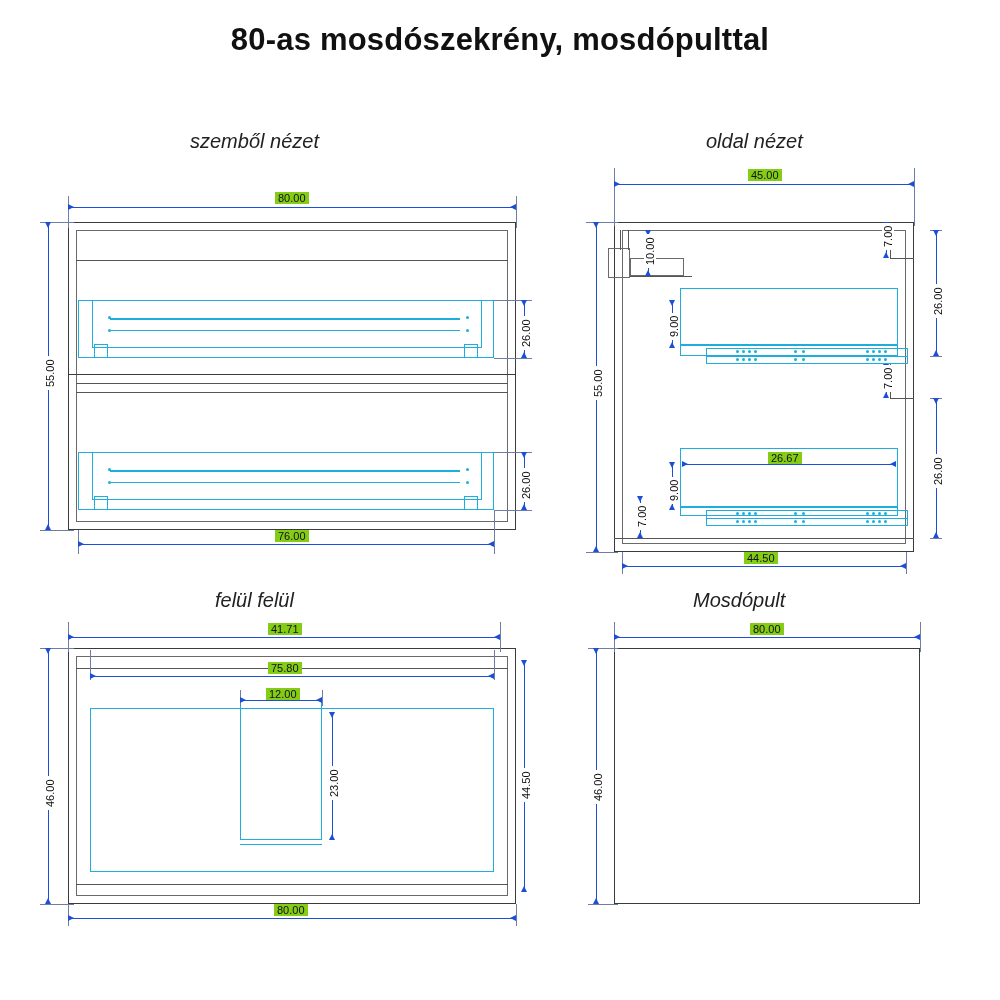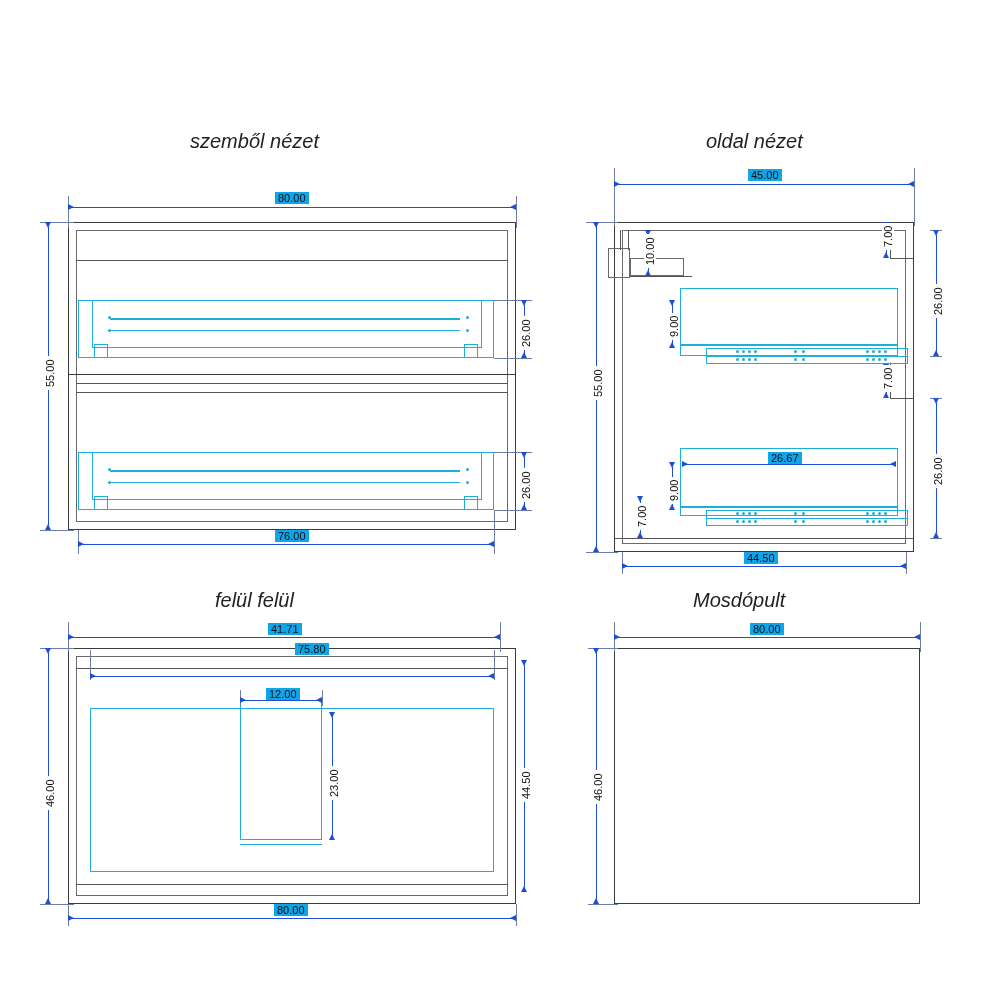--- a/index.html
+++ b/index.html
@@ -36,21 +36,21 @@
 
   
   .blk{position:absolute;background:#3b3b3b;}      
   .blkl{position:absolute;background:#555;}        
   .cy{position:absolute;background:#1eaede;}       
   .dim{position:absolute;background:#1d4ed8;}      
   .dimg{position:absolute;background:#6b7da8;}     
   .lbl{position:absolute;font-size:11px;color:#111;white-space:nowrap;}
   .lblv{position:absolute;font-size:11px;color:#111;white-space:nowrap;
         transform-origin:0 0;transform:rotate(-90deg);}
-  .lbl.w{background:#0ea5e9;padding:0 3px;text-align:right;}
+  .lbl.w{background:#84cc16;padding:0 3px;text-align:right;}
   .lblv.w{background:#fff;padding:0 3px;}
   .arrw{position:absolute;width:0;height:0;}
   .ar-l{border-top:3px solid transparent;border-bottom:3px solid transparent;border-right:6px solid #1d4ed8;}
   .ar-r{border-top:3px solid transparent;border-bottom:3px solid transparent;border-left:6px solid #1d4ed8;}
   .ar-u{border-left:3px solid transparent;border-right:3px solid transparent;border-bottom:6px solid #1d4ed8;}
   .ar-d{border-left:3px solid transparent;border-right:3px solid transparent;border-top:6px solid #1d4ed8;}
 
   .box{position:absolute;border:1.4px solid #3b3b3b;box-sizing:border-box;}
   .boxthin{position:absolute;border:1px solid #6a6a6a;box-sizing:border-box;}
   .cybox{position:absolute;border:1.6px solid #1eaede;box-sizing:border-box;}
@@ -66,20 +66,21 @@
     font-size:30px;font-weight:bold;letter-spacing:.5px;
   }
   .logo-text .home{color:#8f8247;}
   .logo-text .depo{color:#2b2b2b;}
 </style>
 </head>
 <body>
 
 <div class="page">
 
+  <div class="title">80-as mosdószekrény, mosdópulttal</div>
 
   <div class="caption" id="cap-front">szemből nézet</div>
   <div class="caption" id="cap-side">oldal nézet</div>
   <div class="caption" id="cap-top">felül felül</div>
   <div class="caption" id="cap-counter">Mosdópult</div>
 
   <div>
 
     <div class="box" style="left:68px;top:222px;width:448px;height:308px;"></div>
     <div class="boxthin" style="left:76px;top:230px;width:432px;height:292px;"></div>
@@ -312,21 +313,21 @@
     <div class="dimg" style="left:322px;top:690px;width:1px;height:16px;"></div>
 
     <div class="dim" style="left:68px;top:637px;width:432px;height:1px;"></div>
     <div class="arrw ar-r" style="left:68px;top:634px;"></div>
     <div class="arrw ar-l" style="left:494px;top:634px;"></div>
     <div class="lbl w" style="left:268px;top:623px;">41.71</div>
 
     <div class="dim" style="left:90px;top:676px;width:404px;height:1px;"></div>
     <div class="arrw ar-r" style="left:90px;top:673px;"></div>
     <div class="arrw ar-l" style="left:488px;top:673px;"></div>
-    <div class="lbl w" style="left:268px;top:643px;margin-left:27px;">75.80</div>
+    <div class="lbl w" style="left:268px;top:662px;">75.80</div>
 
     <div class="dim" style="left:240px;top:700px;width:82px;height:1px;"></div>
     <div class="arrw ar-r" style="left:240px;top:697px;"></div>
     <div class="arrw ar-l" style="left:316px;top:697px;"></div>
     <div class="lbl w" style="left:266px;top:688px;">12.00</div>
 
     <div class="dim" style="left:332px;top:712px;width:1px;height:128px;"></div>
     <div class="arrw ar-d" style="left:329px;top:712px;"></div>
     <div class="arrw ar-u" style="left:329px;top:834px;"></div>
     <div class="lblv w" style="left:328px;top:800px;">23.00</div>

